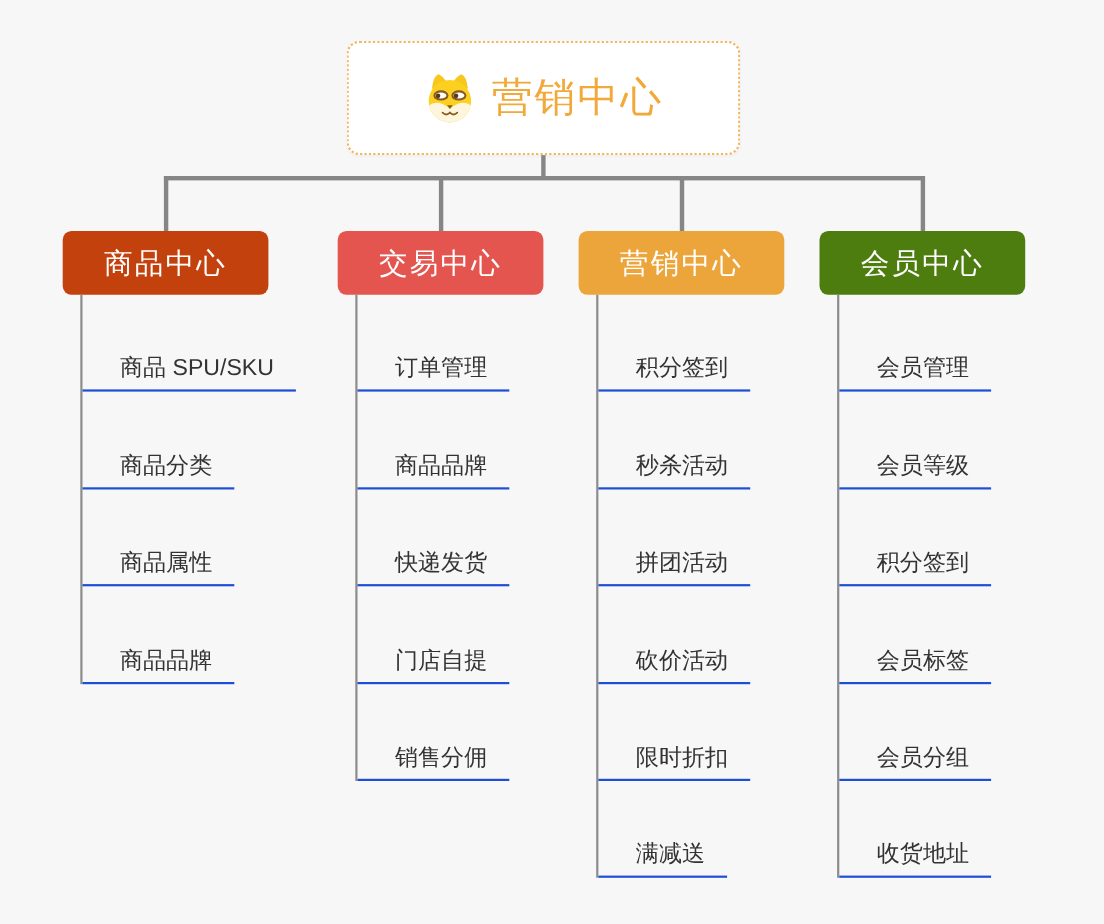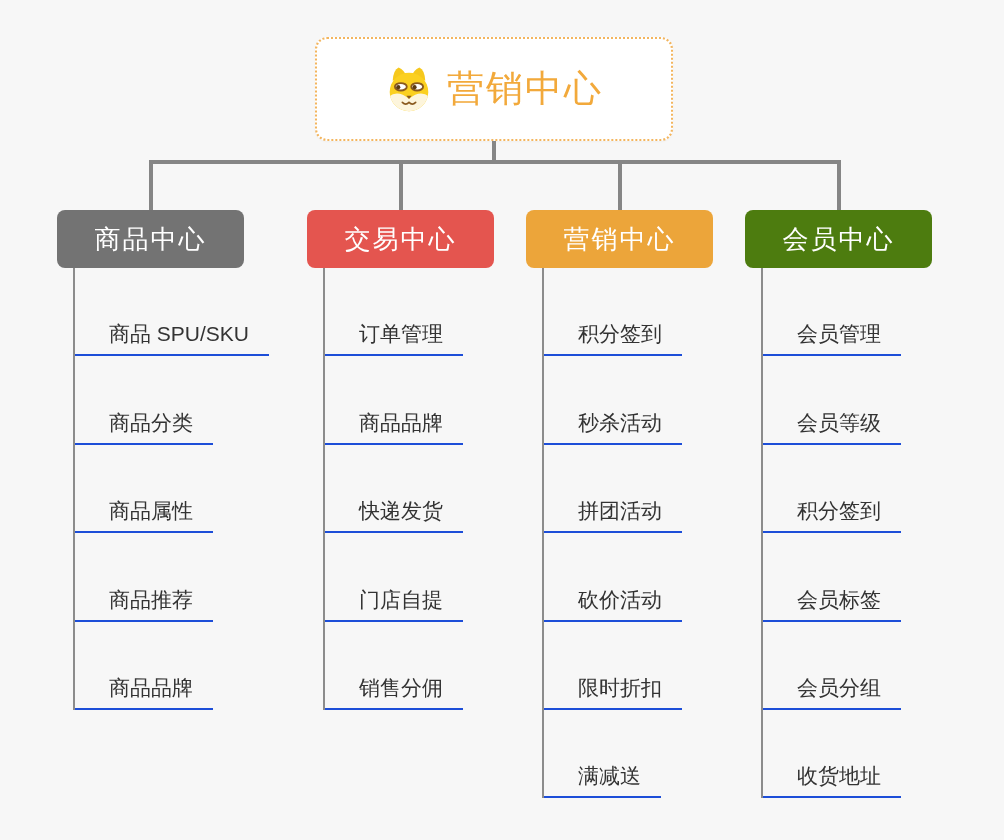--- a/index.html
+++ b/index.html
@@ -71,26 +71,25 @@
   </div>
 
   <div class="conn stub"></div>
   <div class="conn hbar"></div>
   <div class="conn drop d0"></div>
   <div class="conn drop d1"></div>
   <div class="conn drop d2"></div>
   <div class="conn drop d3"></div>
 
   <div class="branch b0">
-    <div class="branch-header" style="background: #737373;">商品中心</div>
+    <div class="branch-header" style="background: #c2410c;">商品中心</div>
     <div class="items">
       <div class="node">商品 SPU/SKU</div>
       <div class="node">商品分类</div>
       <div class="node">商品属性</div>
-      <div class="node">商品推荐</div>
       <div class="node">商品品牌</div>
     </div>
   </div>
 
   <div class="branch b1">
     <div class="branch-header" style="background: rgb(228, 85, 79);">交易中心</div>
     <div class="items">
       <div class="node">订单管理</div>
       <div class="node">商品品牌</div>
       <div class="node">快递发货</div>

